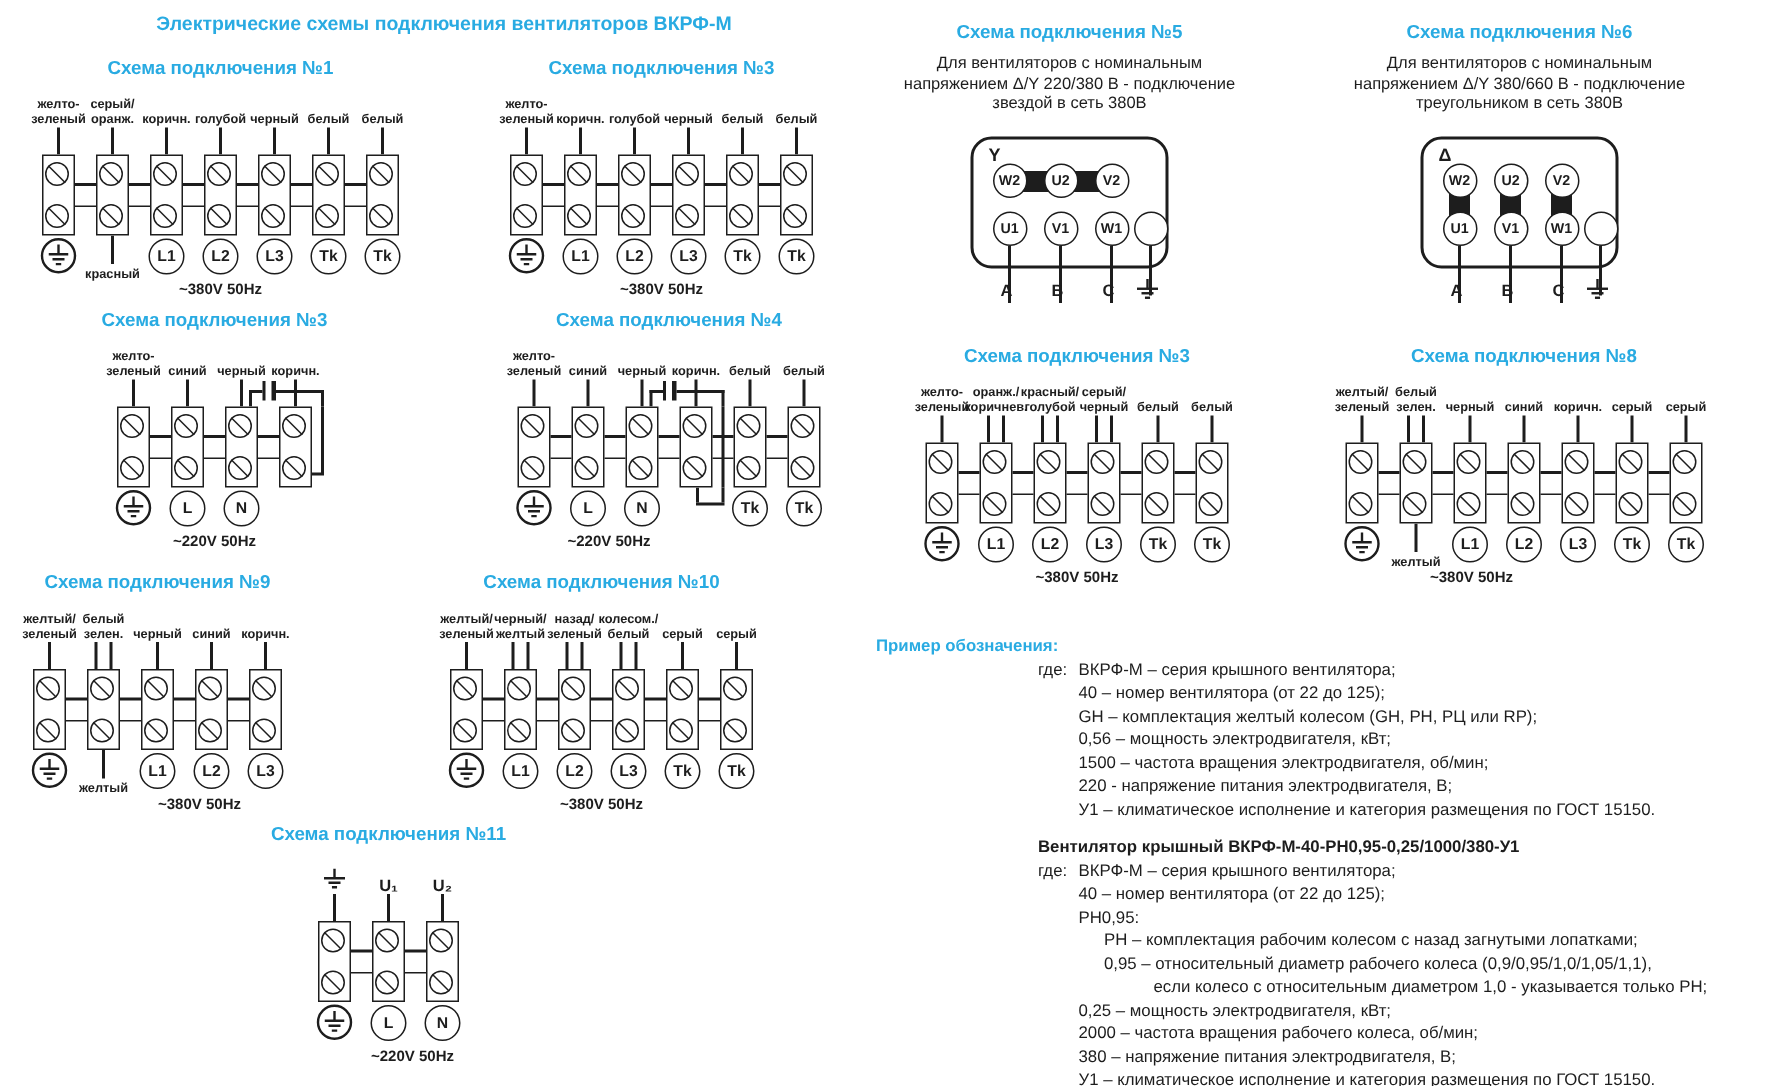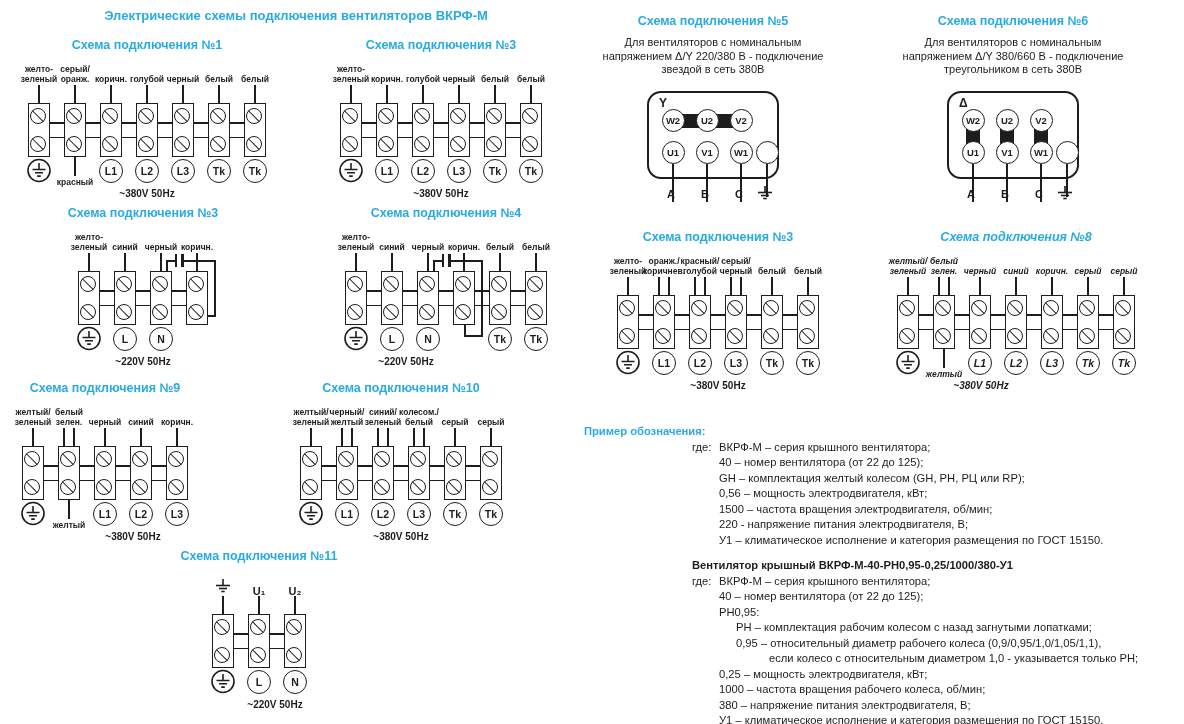--- a/index.html
+++ b/index.html
@@ -483,21 +483,21 @@
               <line x1="10.7" y1="18.1" x2="14.3" y2="18.1"></line>
             </svg></span>
           <div class="bcirc" style="left: 47px;">L1</div>
           <div class="bcirc" style="left: 83px;">L2</div>
           <div class="bcirc" style="left: 119px;">L3</div>
           <div class="bcirc" style="left: 155px;">Tk</div>
           <div class="bcirc" style="left: 191px;">Tk</div>
         </div>
         <div class="voltage">~380V 50Hz</div>
       </div>
-      <div class="schema" id="sch-8" style="width: 238px; font-style: italic;">
+      <div class="schema" id="sch-8" style="width: 238px;">
         <div class="schema-title-wrap">
           <span class="schema-title">Схема подключения №8</span>
         </div>
         <div class="labels">
           <span class="wlabel" style="left: 11px;">желтый/
 зеленый</span>
           <span class="wlabel" style="left: 47px;">белый
 зелен.</span>
           <span class="wlabel" style="left: 83px;">черный</span>
           <span class="wlabel" style="left: 119px;">синий</span>
@@ -628,21 +628,21 @@
       </div>
       <div class="schema" id="sch-10" style="width: 202px;">
         <div class="schema-title-wrap">
           <span class="schema-title">Схема подключения №10</span>
         </div>
         <div class="labels">
           <span class="wlabel" style="left: 11px;">желтый/
 зеленый</span>
           <span class="wlabel" style="left: 47px;">черный/
 желтый</span>
-          <span class="wlabel" style="left: 83px;">синий/
+          <span class="wlabel" style="left: 83px;">назад/
 зеленый</span>
           <span class="wlabel" style="left: 119px;">колесом./
 белый</span>
           <span class="wlabel" style="left: 155px;">серый</span>
           <span class="wlabel" style="left: 191px;">серый</span>
         </div>
         <div class="wires">
           <div class="vline" style="left: 10.25px; top: 0px; height: 18px;"></div>
           <div class="vline" style="left: 41.25px; top: 0px; height: 18px;"></div>
           <div class="vline" style="left: 51.25px; top: 0px; height: 18px;"></div>
@@ -764,17 +764,17 @@
       <div class="ex-where" style="padding-left: 108px;">
         <span class="w">где:</span>
         <span>ВКРФ-М – серия крышного вентилятора;</span>
       </div>
       <div class="ex-line" style="padding-left: 135px;">40 – номер вентилятора (от 22 до 125);</div>
       <div class="ex-line" style="padding-left: 135px;">РН0,95:</div>
       <div class="ex-line" style="padding-left: 152px;">РН – комплектация рабочим колесом с назад загнутыми лопатками;</div>
       <div class="ex-line" style="padding-left: 152px;">0,95 – относительный диаметр рабочего колеса (0,9/0,95/1,0/1,05/1,1),</div>
       <div class="ex-line" style="padding-left: 185px;">если колесо с относительным диаметром 1,0 - указывается только РН;</div>
       <div class="ex-line" style="padding-left: 135px;">0,25 – мощность электродвигателя, кВт;</div>
-      <div class="ex-line" style="padding-left: 135px;">1000 – частота вращения рабочего колеса, об/мин;</div>
+      <div class="ex-line" style="padding-left: 135px;">2000 – частота вращения рабочего колеса, об/мин;</div>
       <div class="ex-line" style="padding-left: 135px;">380 – напряжение питания электродвигателя, В;</div>
       <div class="ex-line" style="padding-left: 135px;">У1 – климатическое исполнение и категория размещения по ГОСТ 15150.</div>
     </div>
 </div>
 
 </body></html>

